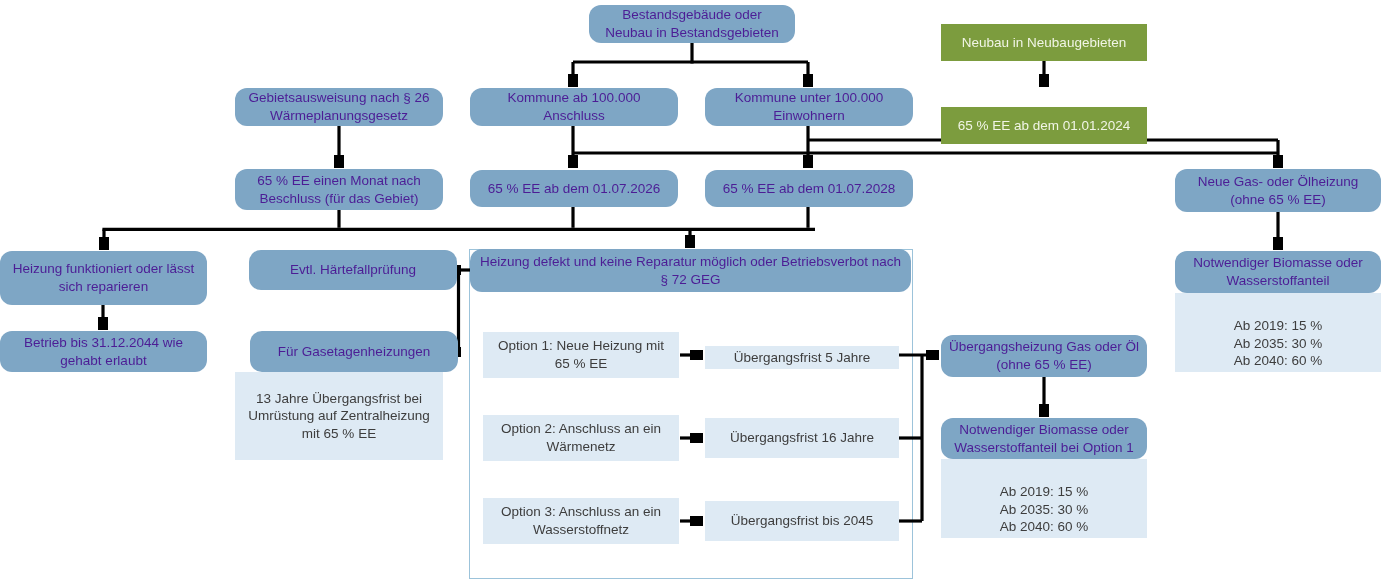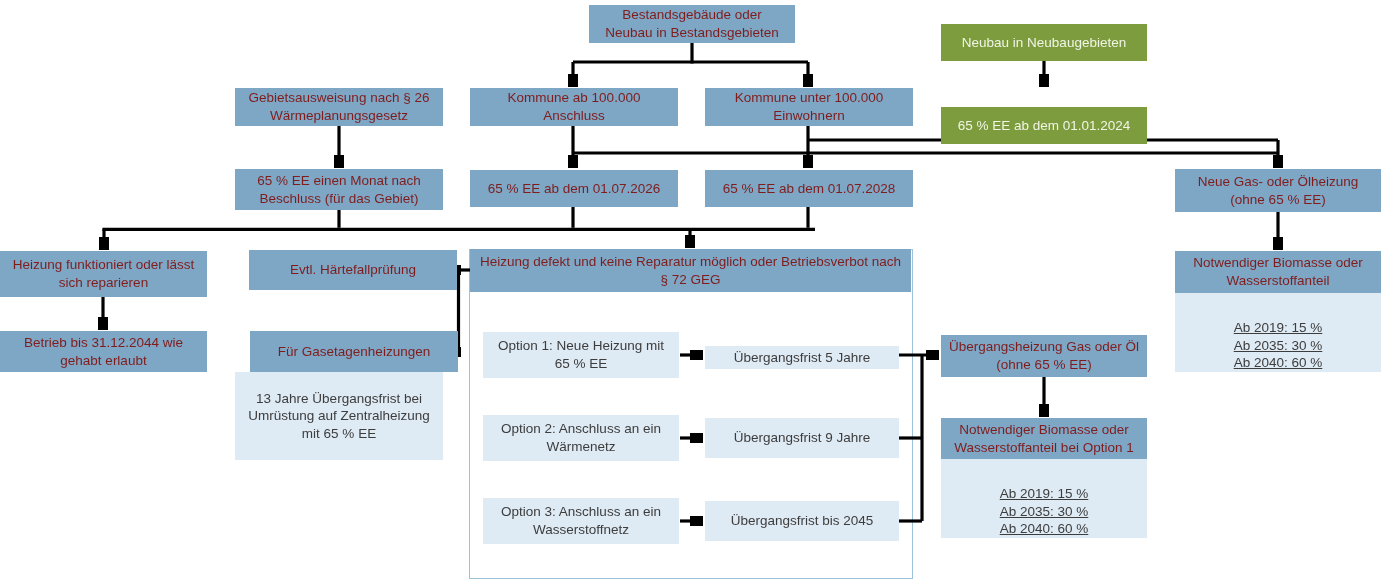--- a/index.html
+++ b/index.html
@@ -8,24 +8,24 @@
     font-family:"Liberation Sans","DejaVu Sans",sans-serif;
     overflow:hidden;
   }
   .wires { position:absolute; left:0; top:0; z-index:1; }
   .wires path { stroke:#000; stroke-width:3.2; fill:none; }
   .box {
     position:absolute; z-index:2; box-sizing:border-box;
     display:flex; flex-direction:column; align-items:center; justify-content:center;
     text-align:center; font-size:13.5px; line-height:1.3; padding:2px 8px;
   }
-  .blue  { background:var(--blue);  color:#7f1d1d; }
+  .blue  { background:var(--blue);  color:#4c1d95;border-radius:12px; }
   .green { background:var(--green); color:#f1f5e6;margin-top:19px; }
   .light { background:var(--light); color:#3d3d3d; }
-  .detail { justify-content:center; padding-top:28px;text-decoration:underline; }
+  .detail { justify-content:flex-end; padding-top:28px; }
   .detail .ln { white-space:pre; }
   .outline {
     position:absolute; z-index:0; box-sizing:border-box;
     border:1px solid var(--cborder); background:transparent;
   }
 </style>
 </head>
 <body>
 
 <div class="stage">
@@ -87,38 +87,38 @@
   <div class="box blue" style="left:235px;top:88px;width:208px;height:38px">Gebietsausweisung nach § 26 Wärmeplanungsgesetz</div>
   <div class="box blue" style="left:470px;top:88px;width:208px;height:38px">Kommune ab 100.000 Anschluss</div>
   <div class="box blue" style="left:705px;top:88px;width:208px;height:38px">Kommune unter 100.000 Einwohnern</div>
   <div class="box green" style="left:941px;top:88px;width:206px;height:37px">65 % EE ab dem 01.01.2024</div>
 
   <div class="box blue" style="left:235px;top:169px;width:208px;height:41px">65 % EE einen Monat nach Beschluss (für das Gebiet)</div>
   <div class="box blue" style="left:470px;top:170px;width:208px;height:37px">65 % EE ab dem 01.07.2026</div>
   <div class="box blue" style="left:705px;top:170px;width:208px;height:37px">65 % EE ab dem 01.07.2028</div>
   <div class="box blue" style="left:1175px;top:169px;width:206px;height:43px">Neue Gas- oder Ölheizung (ohne 65 % EE)</div>
 
-  <div class="box blue" style="left:0px;top:251px;width:207px;height:46px">Heizung funktioniert oder lässt sich reparieren</div>
+  <div class="box blue" style="left:0px;top:251px;width:207px;height:54px">Heizung funktioniert oder lässt sich reparieren</div>
   <div class="box blue" style="left:249px;top:250px;width:208px;height:40px">Evtl. Härtefallprüfung</div>
   <div class="box blue" style="left:470px;top:249px;width:441px;height:43px">Heizung defekt und keine Reparatur möglich oder Betriebsverbot nach § 72 GEG</div>
   <div class="box blue" style="left:1175px;top:251px;width:206px;height:42px">Notwendiger Biomasse oder Wasserstoffanteil</div>
   <div class="box light detail" style="left:1175px;top:293px;width:206px;height:79px">
     <div class="ln">Ab 2019: 15 %</div>
     <div class="ln">Ab 2035: 30 %</div>
     <div class="ln">Ab 2040: 60 %</div>
   </div>
 
   <div class="box blue" style="left:0px;top:331px;width:207px;height:41px">Betrieb bis 31.12.2044 wie gehabt erlaubt</div>
   <div class="box blue" style="left:250px;top:331px;width:208px;height:41px">Für Gasetagenheizungen</div>
   <div class="box light" style="left:235px;top:372px;width:208px;height:88px">13 Jahre Übergangsfrist bei Umrüstung auf Zentralheizung mit 65 % EE</div>
 
   <div class="box light" style="left:483px;top:332px;width:196px;height:46px">Option 1: Neue Heizung mit 65 % EE</div>
   <div class="box light" style="left:705px;top:346px;width:194px;height:23px">Übergangsfrist 5 Jahre</div>
   <div class="box light" style="left:483px;top:415px;width:196px;height:46px">Option 2: Anschluss an ein Wärmenetz</div>
-  <div class="box light" style="left:705px;top:418px;width:194px;height:40px">Übergangsfrist 9 Jahre</div>
+  <div class="box light" style="left:705px;top:418px;width:194px;height:40px">Übergangsfrist 16 Jahre</div>
   <div class="box light" style="left:483px;top:498px;width:196px;height:46px">Option 3: Anschluss an ein Wasserstoffnetz</div>
   <div class="box light" style="left:705px;top:501px;width:194px;height:40px">Übergangsfrist bis 2045</div>
 
   <div class="box blue" style="left:941px;top:335px;width:206px;height:42px">Übergangsheizung Gas oder Öl (ohne 65 % EE)</div>
   <div class="box blue" style="left:941px;top:418px;width:206px;height:41px">Notwendiger Biomasse oder Wasserstoffanteil bei Option 1</div>
   <div class="box light detail" style="left:941px;top:459px;width:206px;height:79px">
     <div class="ln">Ab 2019: 15 %</div>
     <div class="ln">Ab 2035: 30 %</div>
     <div class="ln">Ab 2040: 60 %</div>
   </div>

